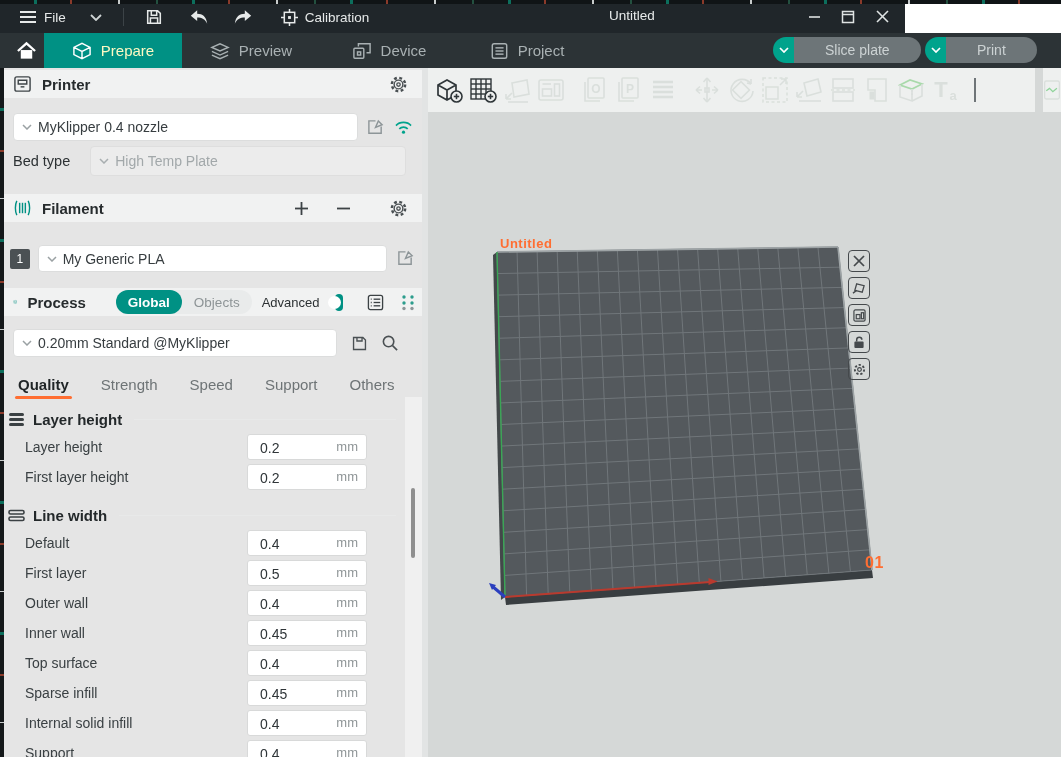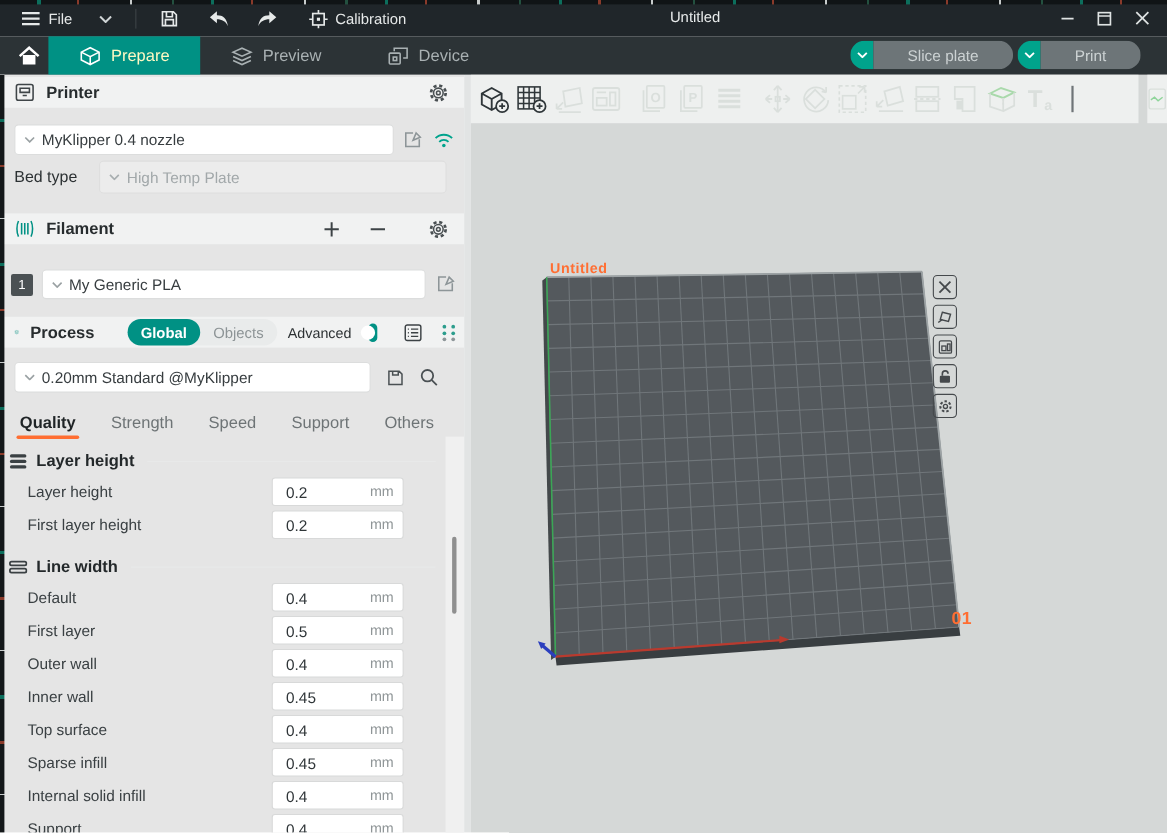--- a/index.html
+++ b/index.html
@@ -8,21 +8,21 @@
        -webkit-font-smoothing:antialiased;}
   svg{display:block}
 
   
   .artifact-top{position:absolute;left:0;top:0;width:1061px;height:4px;z-index:60;
     background:repeating-linear-gradient(90deg,#101416 0 34px,#0c6e5c 34px 37px,#101416 37px 70px,#8a3a2a 70px 72px,#101416 72px 118px,#c8cccc 118px 120px,#101416 120px 156px,#23503f 156px 158px);}
   .artifact-left{position:absolute;left:0;top:68px;width:4px;height:689px;z-index:60;
     background:repeating-linear-gradient(180deg,#14181a 0 40px,#0c6e5c 40px 43px,#14181a 43px 82px,#8a3a2a 82px 84px,#14181a 84px 130px,#c8cccc 130px 131px);}
 
   
-  .titlebar{position:absolute;left:0;top:0;width:1061px;height:33px;background:#20262a;}
+  .titlebar{position:absolute;left:0;top:0;width:905px;height:33px;background:#20262a;}
   .titlebar .tb-left{position:absolute;left:10px;top:3px;height:28px;display:flex;align-items:center;}
   .tb-item{display:flex;align-items:center;color:#e6e9e9;font-size:13.5px;gap:7px;}
   .tb-sep{width:1px;height:18px;background:#3c4347;margin:0 12px;}
   .tb-btn{display:flex;align-items:center;justify-content:center;padding:0 9px;height:26px;cursor:pointer;}
   .win-title{position:absolute;left:609px;top:8px;color:#e8ebeb;font-size:13.5px;}
   .win-controls{position:absolute;right:6px;top:0;height:33px;display:flex;align-items:center;}
   .win-ctl{width:34px;height:28px;display:flex;align-items:center;justify-content:center;color:#dfe3e3;}
 
   
   .tabbar{position:absolute;left:0;top:33px;width:1061px;height:35px;background:#2c3336;}
@@ -196,20 +196,31 @@
       </div>
       <div class="main-tab">
         <svg width="20" height="18" viewBox="0 0 22 20">
             <g fill="none" stroke="#a9b1b3" stroke-width="1.6">
               <path d="M7 5 V2 H20 V12 H16"></path>
               <rect x="2" y="7" width="11" height="11" rx="1"></rect>
               <rect x="6" y="11" width="3.5" height="3.5"></rect>
             </g>
           </svg>
         <span>Device</span>
+      </div>
+      <div class="main-tab">
+        <svg width="19" height="18" viewBox="0 0 20 20">
+            <g fill="none" stroke="#a9b1b3" stroke-width="1.6">
+              <rect x="2" y="2" width="16" height="16" rx="2"></rect>
+              <line x1="5.5" y1="6.5" x2="14.5" y2="6.5"></line>
+              <line x1="5.5" y1="10" x2="14.5" y2="10"></line>
+              <line x1="5.5" y1="13.5" x2="14.5" y2="13.5"></line>
+            </g>
+          </svg>
+        <span>Project</span>
       </div>
     </div>
     <div class="split-btn" style="left:773px;">
       <div class="split-chev">
         <svg width="10" height="6" viewBox="0 0 10 6">
             <polyline points="1,1 5,5 9,1" fill="none" stroke="#ffffff" stroke-width="1.7"></polyline>
           </svg>
       </div>
       <div class="split-lbl">Slice plate</div>
     </div>

